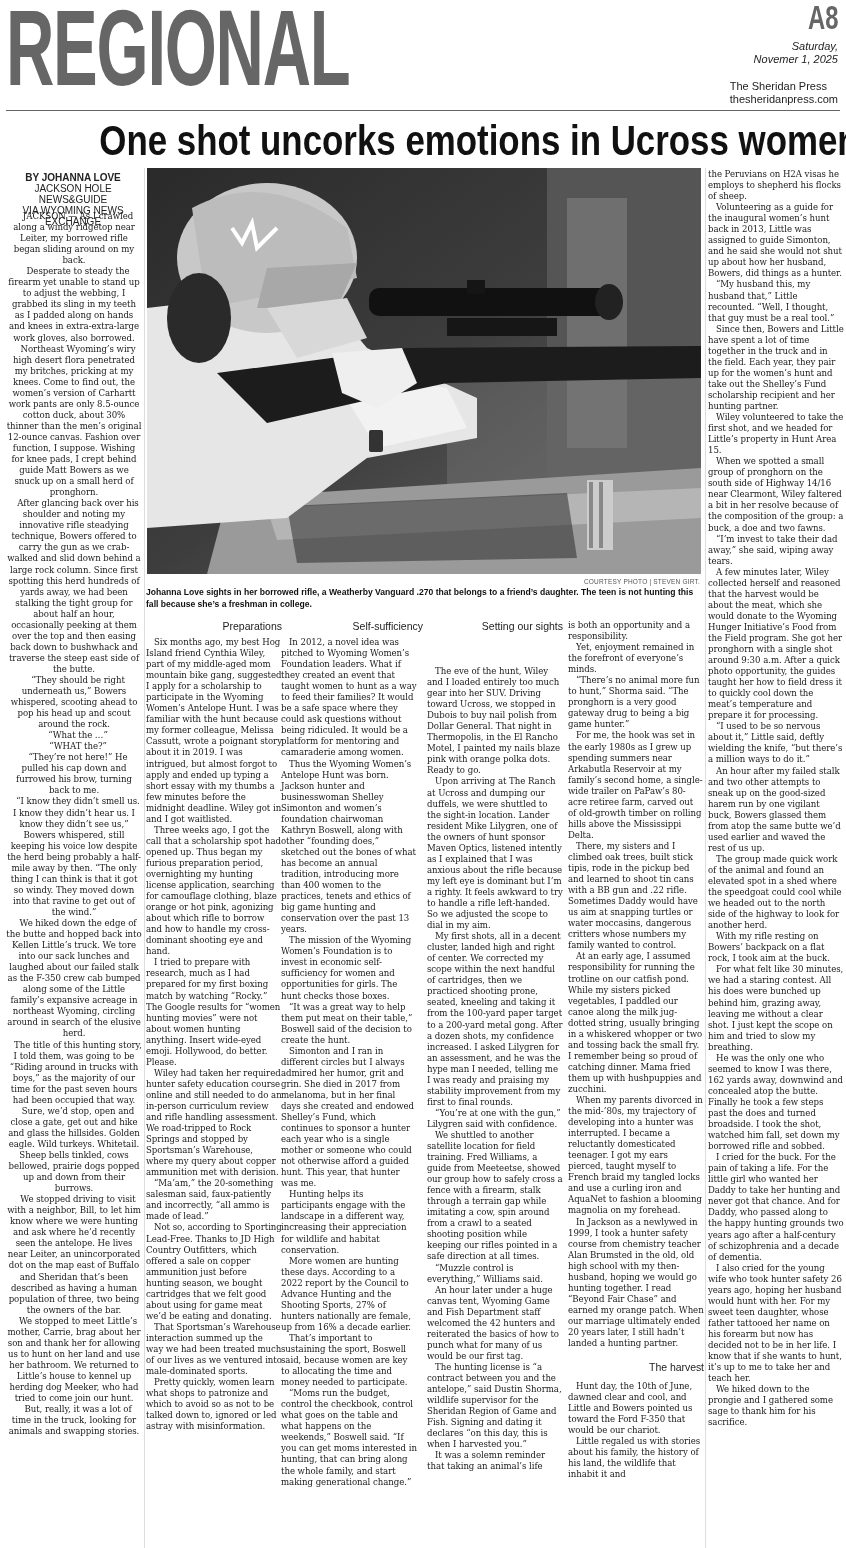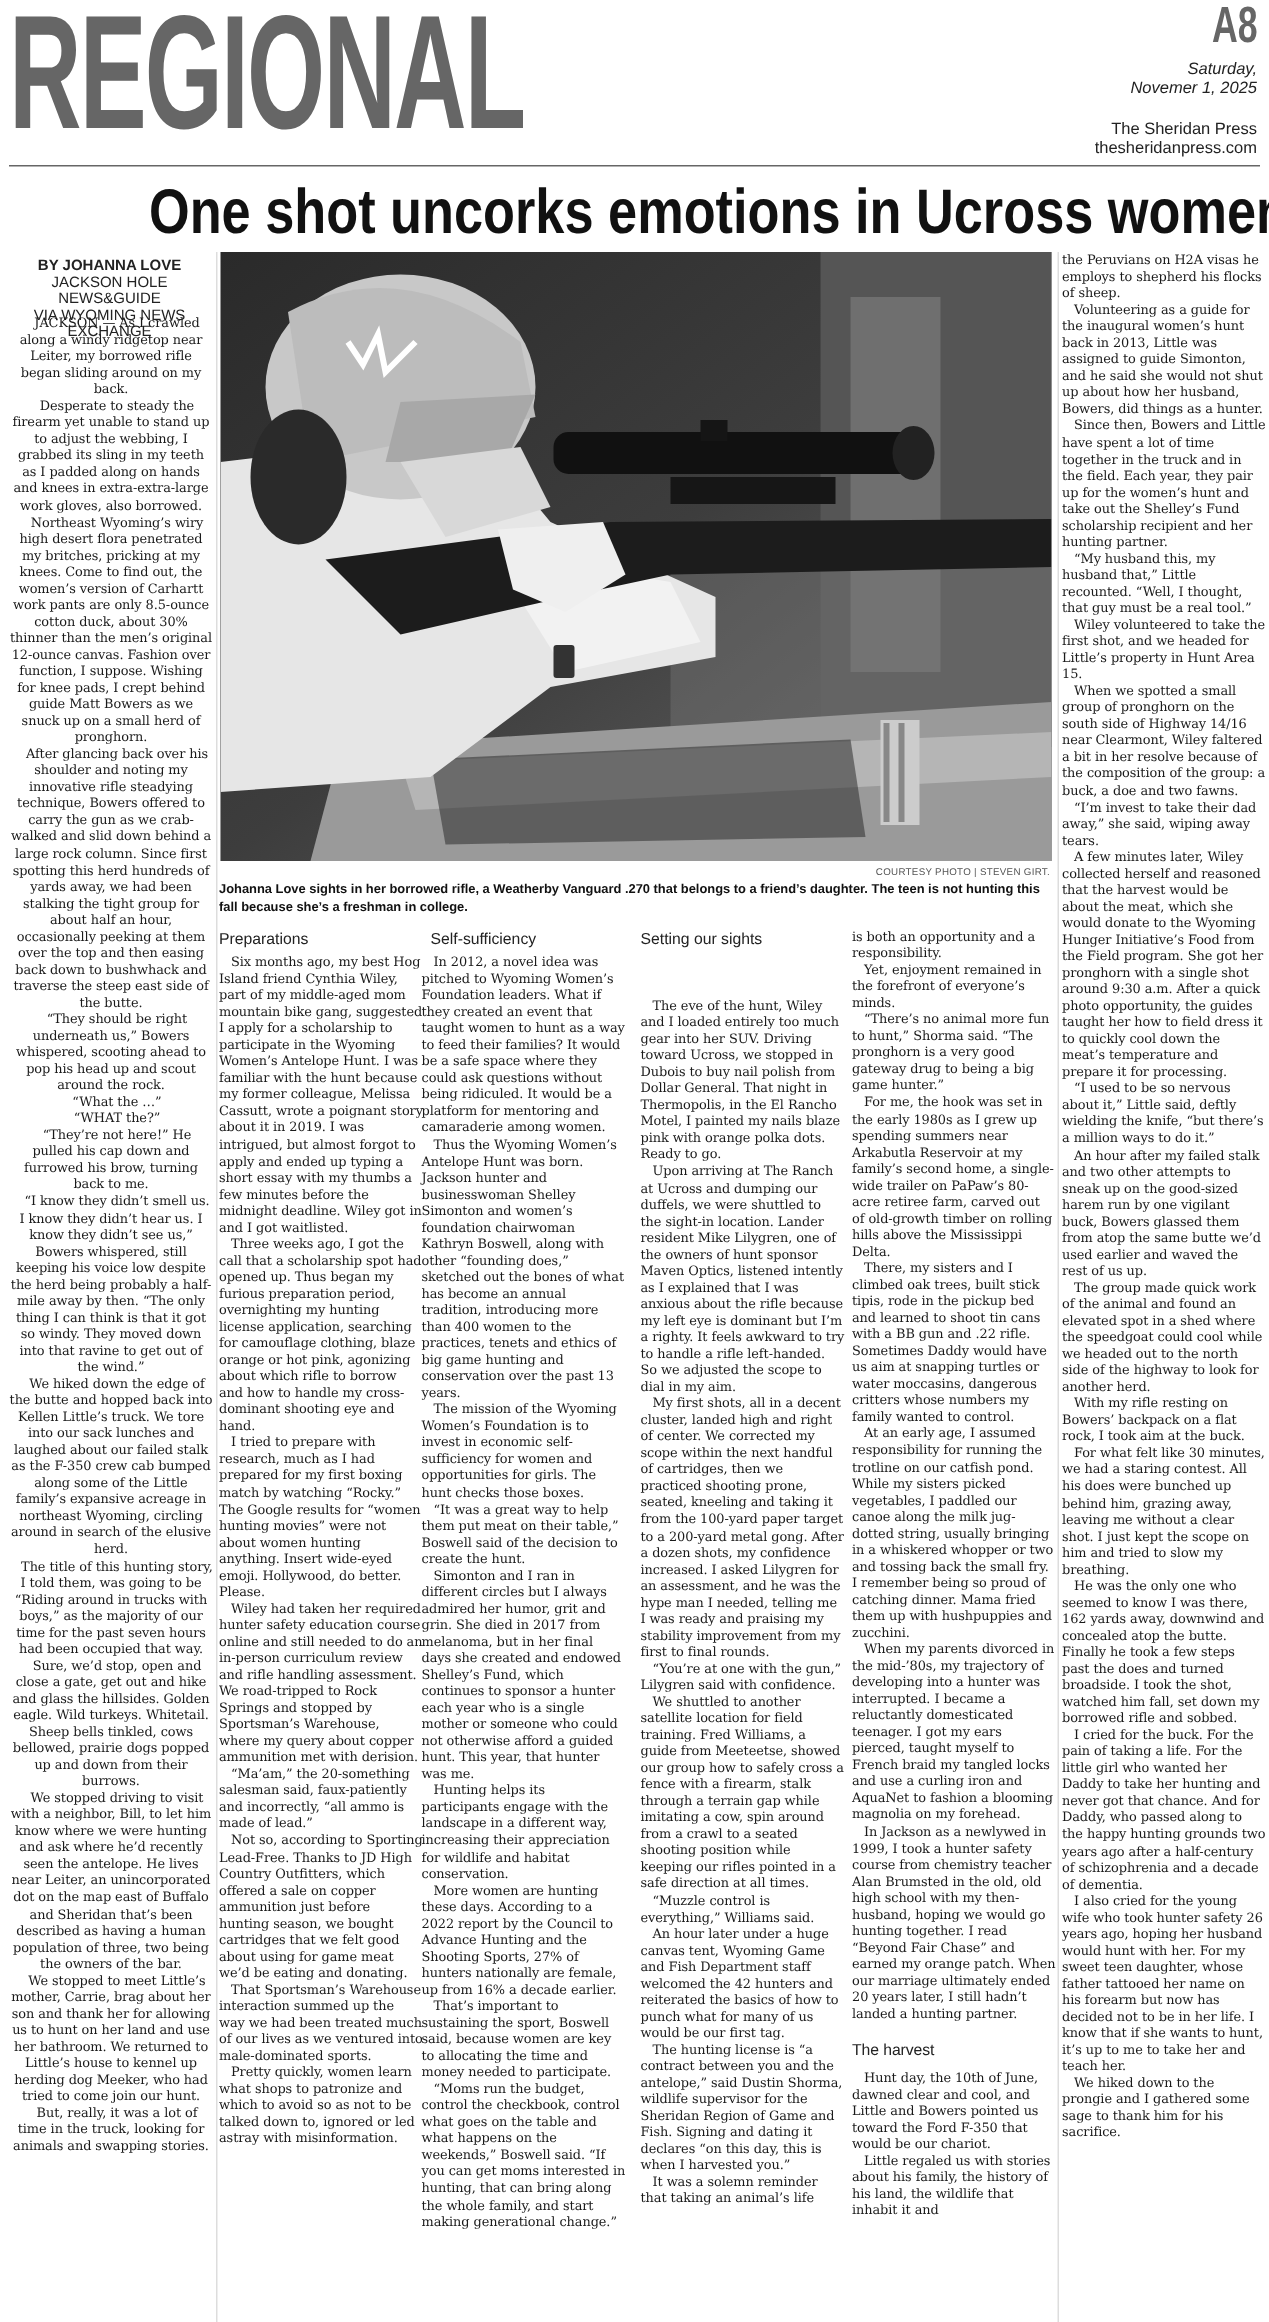--- a/index.html
+++ b/index.html
@@ -18,21 +18,21 @@
     position: absolute; right: 8px; top: 0;
     font-family: "Liberation Sans", sans-serif; font-weight: bold;
     font-size: 34px; line-height: 34px; color: #666;
     transform: scaleX(0.7); transform-origin: right top;
   }
   .pub-date {
     position: absolute; right: 8px; top: 40px; text-align: right;
     font-family: "Liberation Sans", sans-serif; font-size: 11px; line-height: 13px; color: #222; font-style: italic;
   }
   .pub-name {
-    position: absolute; right: 8px; top: 80px; text-align: right;
+    position: absolute; right: 8px; top: 80px; 
     font-family: "Liberation Sans", sans-serif; font-size: 11px; line-height: 13px; color: #222;
   }
   .rule { position: absolute; left: 6px; right: 6px; top: 110px; height: 1px; background: #666; }
 
   .headline {
     position: absolute; left: 10px; top: 118px; width: 826px; text-align: center;
     font-family: "Liberation Sans", sans-serif; font-weight: bold;
     font-size: 42px; line-height: 46px; color: #111; white-space: nowrap;
   }
   .headline span { display: inline-block; transform: scaleX(0.83); transform-origin: center top; }
@@ -51,21 +51,21 @@
   .col p.noindent { text-indent: 0; }
   .col1 { left: 6px; top: 211px; width: 136px; text-align: center; }
   .col2 { left: 146px; top: 637px; width: 136px; }
   .col3 { left: 281px; top: 637px; width: 136px; }
   .col4 { left: 427px; top: 666px; width: 136px; }
   .col5 { left: 568px; top: 620px; width: 136px; }
   .col6 { left: 708px; top: 169px; width: 136px; }
 
   .subhead {
     position: absolute; font-family: "Liberation Sans", sans-serif; font-size: 10.5px;
-    line-height: 12px; color: #222; text-align: left; width: 136px;
+    line-height: 12px; color: #222; text-align: right; width: 136px;
   }
   .subhead.inline { position: static; margin: 12px 0 8px; }
 
   .photo {
     position: absolute; left: 147px; top: 168px; width: 554px; height: 406px;
     overflow: hidden; background: #4a4a4a;
   }
   .photo svg { width: 100%; height: 100%; display: block; }
   .credit {
     position: absolute; right: 146px; top: 578px;
@@ -220,22 +220,22 @@
     </div>
   <div class="subhead inline">The harvest</div>
   <div id="col5b">
       <p>Hunt day, the 10th of June, dawned clear and cool, and Little and Bowers pointed us toward the Ford F-350 that would be our chariot.</p>
       <p>Little regaled us with stories about his family, the history of his land, the wildlife that inhabit it and</p>
     </div>
 </div>
 <div class="col col6" id="col6">
     <p class="noindent">the Peruvians on H2A visas he employs to shepherd his flocks of sheep.</p>
     <p>Volunteering as a guide for the inaugural women’s hunt back in 2013, Little was assigned to guide Simonton, and he said she would not shut up about how her husband, Bowers, did things as a hunter.</p>
+    <p>“My husband this, my husband that,” Little recounted. “Well, I thought, that guy must be a real tool.”</p>
     <p>Since then, Bowers and Little have spent a lot of time together in the truck and in the field. Each year, they pair up for the women’s hunt and take out the Shelley’s Fund scholarship recipient and her hunting partner.</p>
-    <p>“My husband this, my husband that,” Little recounted. “Well, I thought, that guy must be a real tool.”</p>
     <p>Wiley volunteered to take the first shot, and we headed for Little’s property in Hunt Area 15.</p>
     <p>When we spotted a small group of pronghorn on the south side of Highway 14/16 near Clearmont, Wiley faltered a bit in her resolve because of the composition of the group: a buck, a doe and two fawns.</p>
     <p>“I’m invest to take their dad away,” she said, wiping away tears.</p>
     <p>A few minutes later, Wiley collected herself and reasoned that the harvest would be about the meat, which she would donate to the Wyoming Hunger Initiative’s Food from the Field program. She got her pronghorn with a single shot around 9:30 a.m. After a quick photo opportunity, the guides taught her how to field dress it to quickly cool down the meat’s temperature and prepare it for processing.</p>
     <p>“I used to be so nervous about it,” Little said, deftly wielding the knife, “but there’s a million ways to do it.”</p>
     <p>An hour after my failed stalk and two other attempts to sneak up on the good-sized harem run by one vigilant buck, Bowers glassed them from atop the same butte we’d used earlier and waved the rest of us up.</p>
     <p>The group made quick work of the animal and found an elevated spot in a shed where the speedgoat could cool while we headed out to the north side of the highway to look for another herd.</p>
     <p>With my rifle resting on Bowers’ backpack on a flat rock, I took aim at the buck.</p>
     <p>For what felt like 30 minutes, we had a staring contest. All his does were bunched up behind him, grazing away, leaving me without a clear shot. I just kept the scope on him and tried to slow my breathing.</p>
     <p>He was the only one who seemed to know I was there, 162 yards away, downwind and concealed atop the butte. Finally he took a few steps past the does and turned broadside. I took the shot, watched him fall, set down my borrowed rifle and sobbed.</p>

